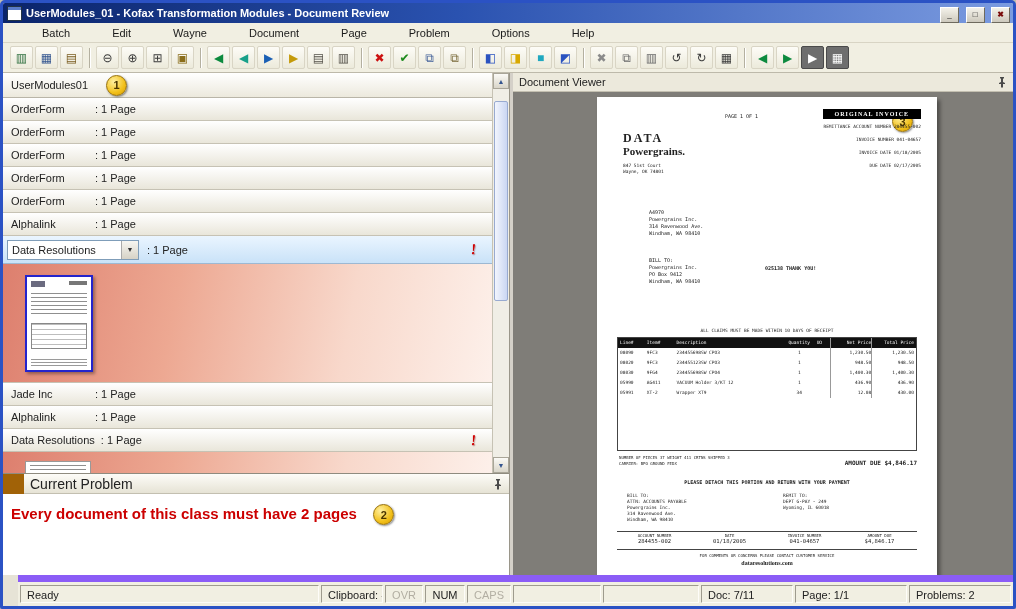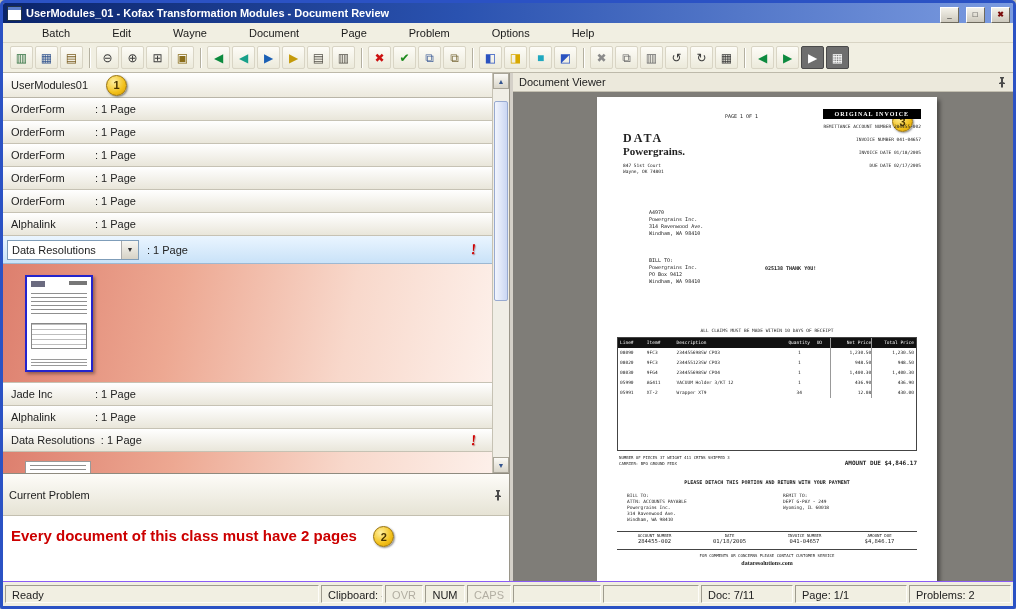--- a/index.html
+++ b/index.html
@@ -72,22 +72,22 @@
   .vscroll{position:absolute;right:0;top:0;bottom:0;width:17px;background:#f0eee6;
     border-left:1px solid #c6c2b4;box-sizing:border-box;}
   .sb-btn{position:absolute;left:0;width:16px;height:16px;display:flex;align-items:center;justify-content:center;
     background:linear-gradient(#fbfaf6,#d9d5c9);border:1px solid #a9a598;font-size:7px;color:#35558f;box-sizing:border-box;}
   .sb-btn.up{top:0;}
   .sb-btn.down{bottom:0;}
   .sb-thumb{position:absolute;left:1px;top:28px;width:14px;height:200px;border-radius:2px;
     background:linear-gradient(to right,#f2f5fd,#cad6f2);border:1px solid #98aad0;box-sizing:border-box;}
   
   .problem-panel{flex:1;display:flex;flex-direction:column;border-top:1px solid #8f8b7f;min-height:0;}
-  .panel-header{height:19px;flex:0 0 19px;display:flex;align-items:center;padding:11px 6px;
-    background:linear-gradient(#fdfcf8,#e6e3d5);border-bottom:1px solid #c3bfb0;font-size:11px;color:#222;}
+  .panel-header{height:19px;flex:0 0 19px;display:flex;align-items:center;padding:0 6px;
+    background:linear-gradient(#fdfcf8,#e6e3d5);border-bottom:1px solid #c3bfb0;font-size:14px;color:#222;margin-left:21px;}
   .panel-header .pin{margin-left:auto;display:inline-flex;}
   .problem-body{flex:1;background:#fff;padding:10px 8px;}
   .problem-text{color:#cc0000;font-size:15px;font-weight:bold;}
   .problem-body .badge{margin-left:12px;vertical-align:middle;}
   
   .viewer-header{height:18px;flex:0 0 18px;display:flex;align-items:center;padding:0 6px;
     background:#ece9dc;border-bottom:1px solid #c3bfb0;font-size:11px;color:#222;}
   .viewer-header .pin{margin-left:auto;display:inline-flex;}
   .viewer-area{flex:1;background:#7f7d78;position:relative;overflow:hidden;}
   .page{position:absolute;left:84px;top:5px;width:340px;height:484px;background:#fff;
@@ -126,22 +126,22 @@
   .inv-fcol .fv{display:block;font-size:5.5px;}
   .inv-note{position:absolute;left:0;right:0;top:456px;text-align:center;font-size:4px;}
   .inv-site{position:absolute;left:0;right:0;top:463px;text-align:center;font-size:6px;font-weight:bold;
     font-family:"Liberation Serif",serif;}
   
   .badge{display:inline-flex;width:19px;height:19px;border-radius:50%;align-items:center;justify-content:center;
     background:radial-gradient(circle at 35% 30%,#fff0a0,#f2c01a 60%,#d59a00);
     border:1px solid #96700a;color:#4a3500;font-weight:bold;font-size:11px;
     box-shadow:1px 1px 2px rgba(0,0,0,.45);font-family:"Liberation Sans",sans-serif;}
   
-  .statusbar{height:24px;flex:0 0 24px;background:#f1efe2;border-top:1px solid #8b5cf6;
-    display:flex;align-items:center;gap:2px;padding:0 2px;}
+  .statusbar{height:24px;flex:0 0 24px;background:#f1efe2;border-top:7px solid #8b5cf6;
+    display:flex;align-items:center;gap:2px;padding:0 2px;margin-left:15px;}
   .seg{height:18px;line-height:16px;box-sizing:border-box;font-size:11px;color:#222;padding:1px 6px;
     border:1px solid;border-color:#9e9b8e #fdfcf8 #fdfcf8 #9e9b8e;background:#f1efe2;
     white-space:nowrap;overflow:hidden;}
   .seg.grow{flex:1;}
   .seg.dim{color:#b2aea2;}
   .w-clip{width:62px;} .w-ovr{width:38px;text-align:center;} .w-num{width:40px;text-align:center;}
   .w-caps{width:44px;text-align:center;} .w-b1{width:88px;} .w-b2{width:96px;}
   .w-doc{width:92px;} .w-page{width:112px;} .w-prob{width:102px;}
 </style>
 </head>

